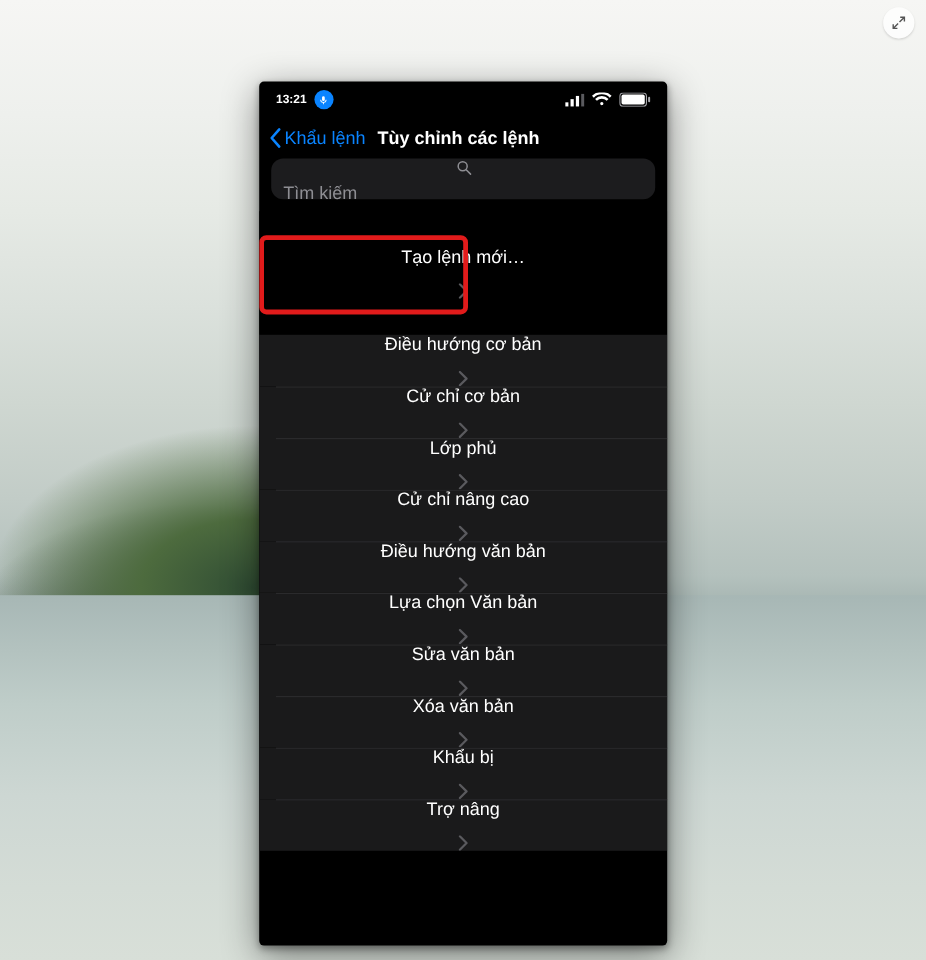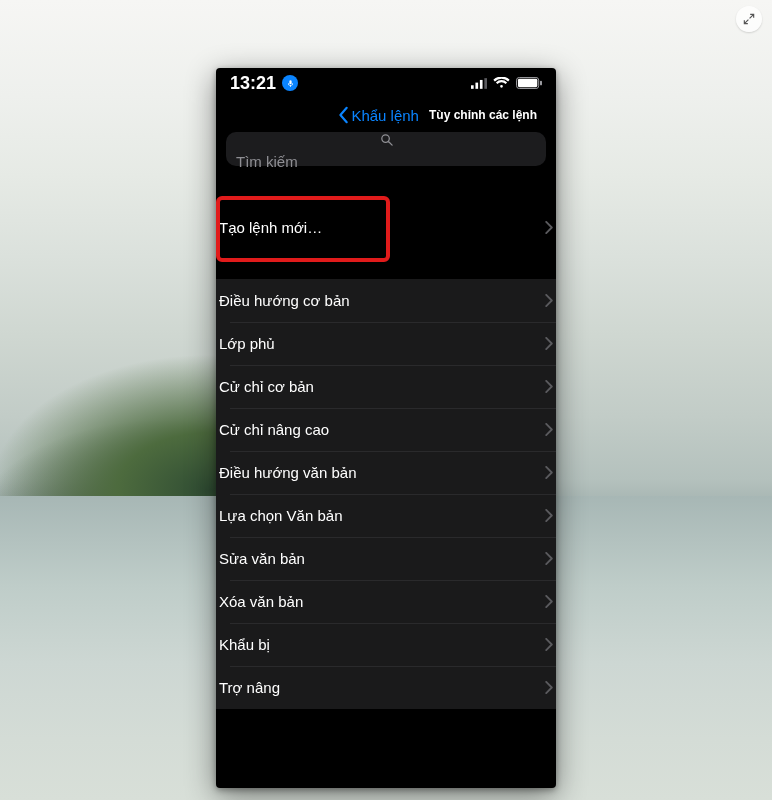--- a/index.html
+++ b/index.html
@@ -36,60 +36,61 @@
     width: 340px; height: 720px;
     background: #000;
     border-radius: 4px;
     color: #fff;
     box-shadow: 0 8px 30px rgba(0,0,0,0.45), 0 2px 6px rgba(0,0,0,0.35);
     overflow: hidden;
   }
 
   .status-bar {
     display: flex; align-items: center; justify-content: space-between;
-    height: 30px; padding: 0 14px; font-size: 18px; font-weight: 600;
+    height: 30px; padding: 0 14px; font-size: 10px; font-weight: 600;
   }
   .status-left { display: flex; align-items: center; gap: 6px; }
   .mic-badge {
     width: 16px; height: 16px; border-radius: 50%;
     background: #0a84ff; display: inline-flex; align-items: center; justify-content: center;
   }
   .mic-badge svg { width: 9px; height: 9px; }
   .status-right { display: flex; align-items: center; gap: 6px; }
   .status-right svg { display: block; }
 
   .nav-bar {
     display: flex; align-items: center; gap: 4px;
-    height: 34px; padding: 0 19px; justify-content: flex-end;
+    height: 34px; padding: 0 8px;
   }
   .nav-back { display: flex; align-items: center; color: #0a84ff; font-size: 15px; }
   .nav-back svg { width: 12px; height: 18px; margin-right: 1px; }
-  .nav-title { color: #fff; font-size: 12px; font-weight: 600; margin-left: 6px; }
+  .nav-title { color: #fff; font-size: 15px; font-weight: 600; margin-left: 6px; }
 
   .search-wrap { padding: 0 10px 10px; }
   .search {
     display: flex; align-items: center; gap: 6px;
     background: #1c1c1e; border-radius: 10px; height: 34px; padding: 0 10px;
     color: #8e8e93; font-size: 15px; flex-direction: column;
   }
   .search svg { width: 15px; height: 15px; flex: 0 0 auto; }
   .search input {
     background: transparent; border: 0; outline: 0; color: #fff;
     font-size: 15px; width: 100%;
   }
   .search input::placeholder { color: #8e8e93; }
 
   .list { display: flex; flex-direction: column; }
   .section-gap { height: 30px; background: #000; }
 
   .row {
     display: flex; align-items: center; justify-content: space-between;
-    height: 43px; padding: 0 3px; background: #1a1a1b;
+    height: 43px; padding: 0 14px; background: #1a1a1b;
     font-size: 15px; color: #fff;
     position: relative;
+    flex-direction: column;
   }
   .row.black { background: #000; }
   .row + .row::before {
     content: ""; position: absolute; left: 14px; right: 0; top: 0;
     height: 1px; background: #2a2a2c;
   }
   .chev { color: #5a5a5e; }
   .chev svg { width: 8px; height: 13px; display: block; }
 
   .highlight-box {
@@ -179,36 +180,36 @@
 
     <div class="row">
       <span>Điều hướng cơ bản</span>
       <span class="chev">
           <svg viewBox="0 0 8 14">
             <path fill="none" stroke="currentColor" stroke-width="2" stroke-linecap="round" stroke-linejoin="round" d="M1 1l6 6-6 6"></path>
           </svg>
         </span>
     </div>
     <div class="row">
+      <span>Cử chỉ cơ bản</span>
+      <span class="chev">
+          <svg viewBox="0 0 8 14">
+            <path fill="none" stroke="currentColor" stroke-width="2" stroke-linecap="round" stroke-linejoin="round" d="M1 1l6 6-6 6"></path>
+          </svg>
+        </span>
+    </div>
+    <div class="row">
       <span>Lớp phủ</span>
       <span class="chev">
           <svg viewBox="0 0 8 14">
             <path fill="none" stroke="currentColor" stroke-width="2" stroke-linecap="round" stroke-linejoin="round" d="M1 1l6 6-6 6"></path>
           </svg>
         </span>
     </div>
     <div class="row">
-      <span>Cử chỉ cơ bản</span>
-      <span class="chev">
-          <svg viewBox="0 0 8 14">
-            <path fill="none" stroke="currentColor" stroke-width="2" stroke-linecap="round" stroke-linejoin="round" d="M1 1l6 6-6 6"></path>
-          </svg>
-        </span>
-    </div>
-    <div class="row">
       <span>Cử chỉ nâng cao</span>
       <span class="chev">
           <svg viewBox="0 0 8 14">
             <path fill="none" stroke="currentColor" stroke-width="2" stroke-linecap="round" stroke-linejoin="round" d="M1 1l6 6-6 6"></path>
           </svg>
         </span>
     </div>
     <div class="row">
       <span>Điều hướng văn bản</span>
       <span class="chev">

